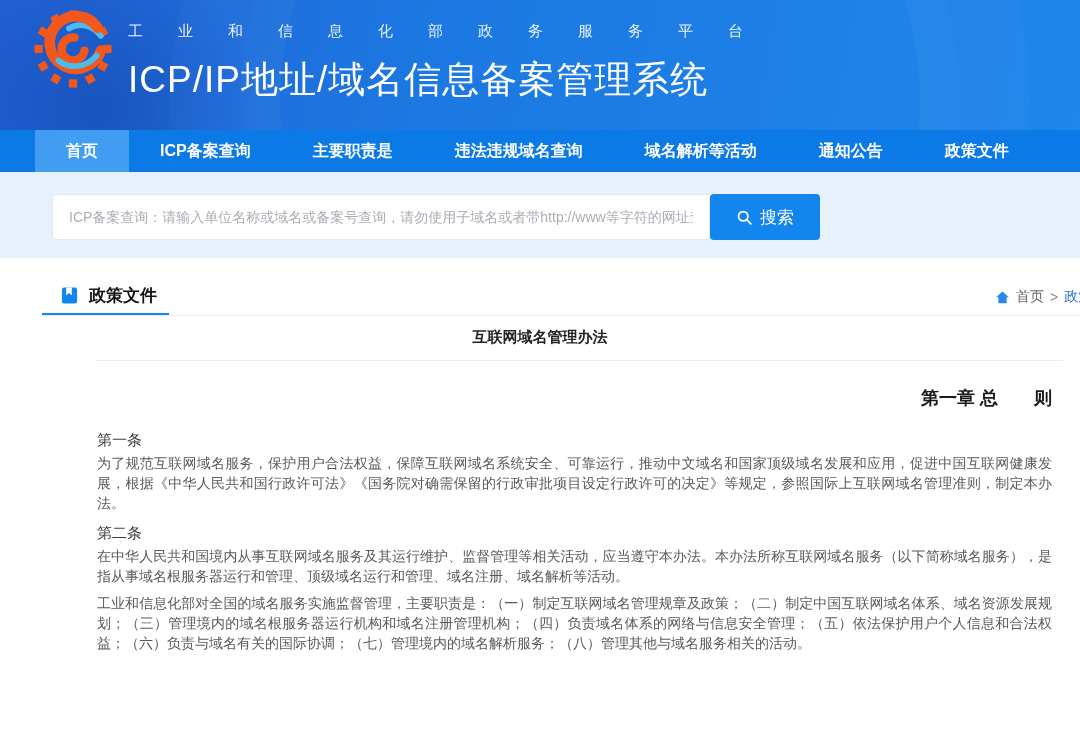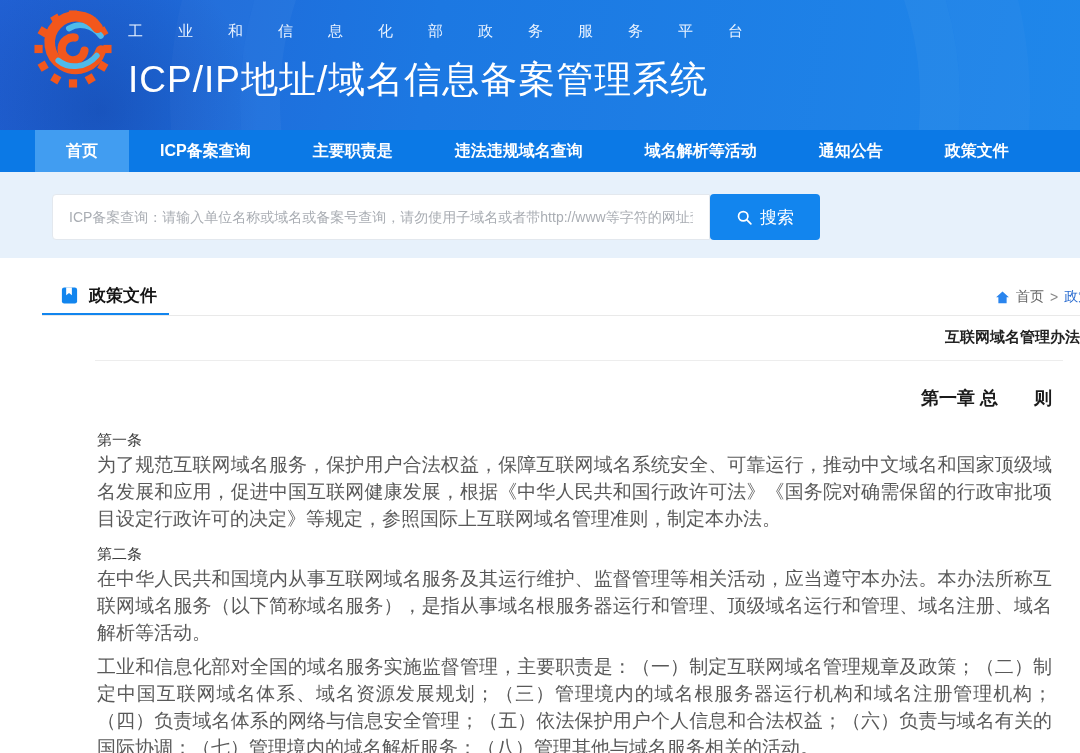--- a/index.html
+++ b/index.html
@@ -94,30 +94,30 @@
 
   .breadcrumb {
     position:absolute; left:995px; top:288px; display:flex; align-items:center;
     font-size:14px; color:#666; white-space:nowrap;
   }
   .breadcrumb .sep { margin:0 6px; color:#888; }
   .crumb-home { color:#666; cursor:pointer; margin-left:6px; }
   .crumb-current { color:#2a6cd0; }
 
   .doc-title {
-    position:absolute; left:0; top:328px; width:1080px; text-align:right;
+    position:absolute; left:0; top:328px; width:1080px; text-align:center;
     font-size:15px; font-weight:bold; color:#222;
   }
   .doc-rule { position:absolute; left:95px; top:360px; width:968px; height:1px; background:#ededed; }
 
   .doc-body { position:absolute; left:97px; top:386px; width:955px; }
   .chapter { font-size:18px; font-weight:bold; color:#1a1a1a; margin-bottom:17px; white-space:pre;text-align:right; }
   .article { margin-bottom:7px; }
   .article-label { font-size:15px; font-weight:500; color:#3d3d3d; line-height:26px; margin-top:6px; }
-  .article-text { font-size:19px; color:#595959; line-height:27px; text-align:justify;font-family:Liberation Mono, monospace; }
+  .article-text { font-size:14px; color:#595959; line-height:20px; text-align:justify; }
 </style>
 </head>
 <body>
 
 <div class="header">
   <svg class="logo" viewBox="0 0 100 100">
     <g fill="#f2571c">
       <rect x="-5" y="-5" width="10" height="10" transform="translate(92,50)"></rect>
       <rect x="-5" y="-5" width="10" height="10" transform="translate(86.4,71) rotate(30)"></rect>
       <rect x="-5" y="-5" width="10" height="10" transform="translate(71,86.4) rotate(60)"></rect>

